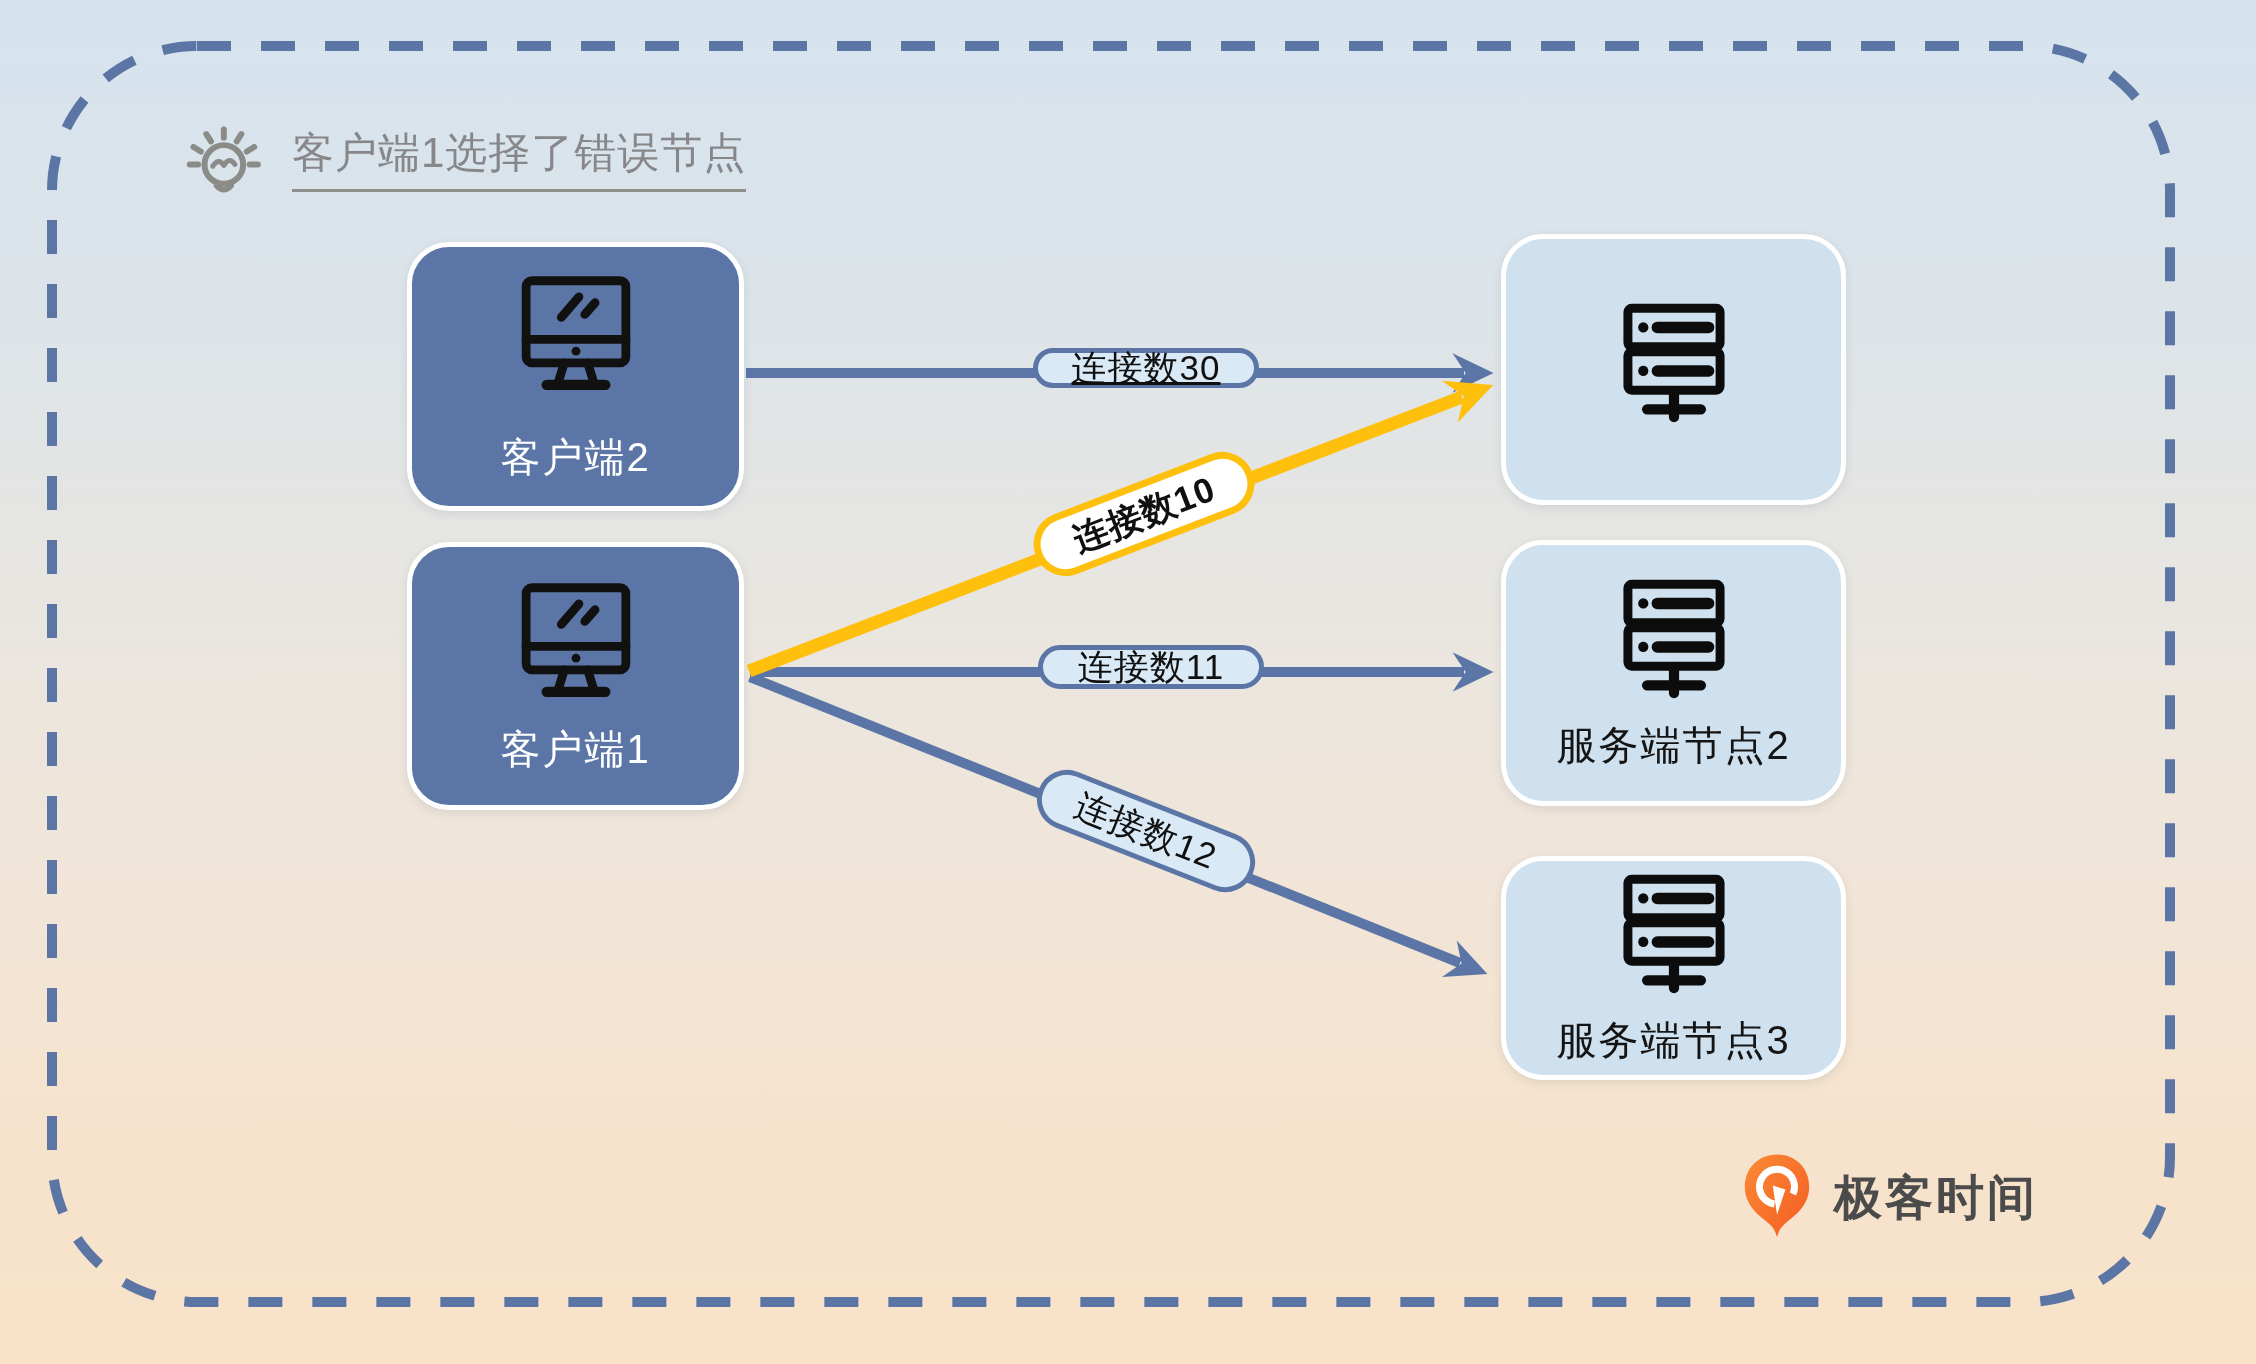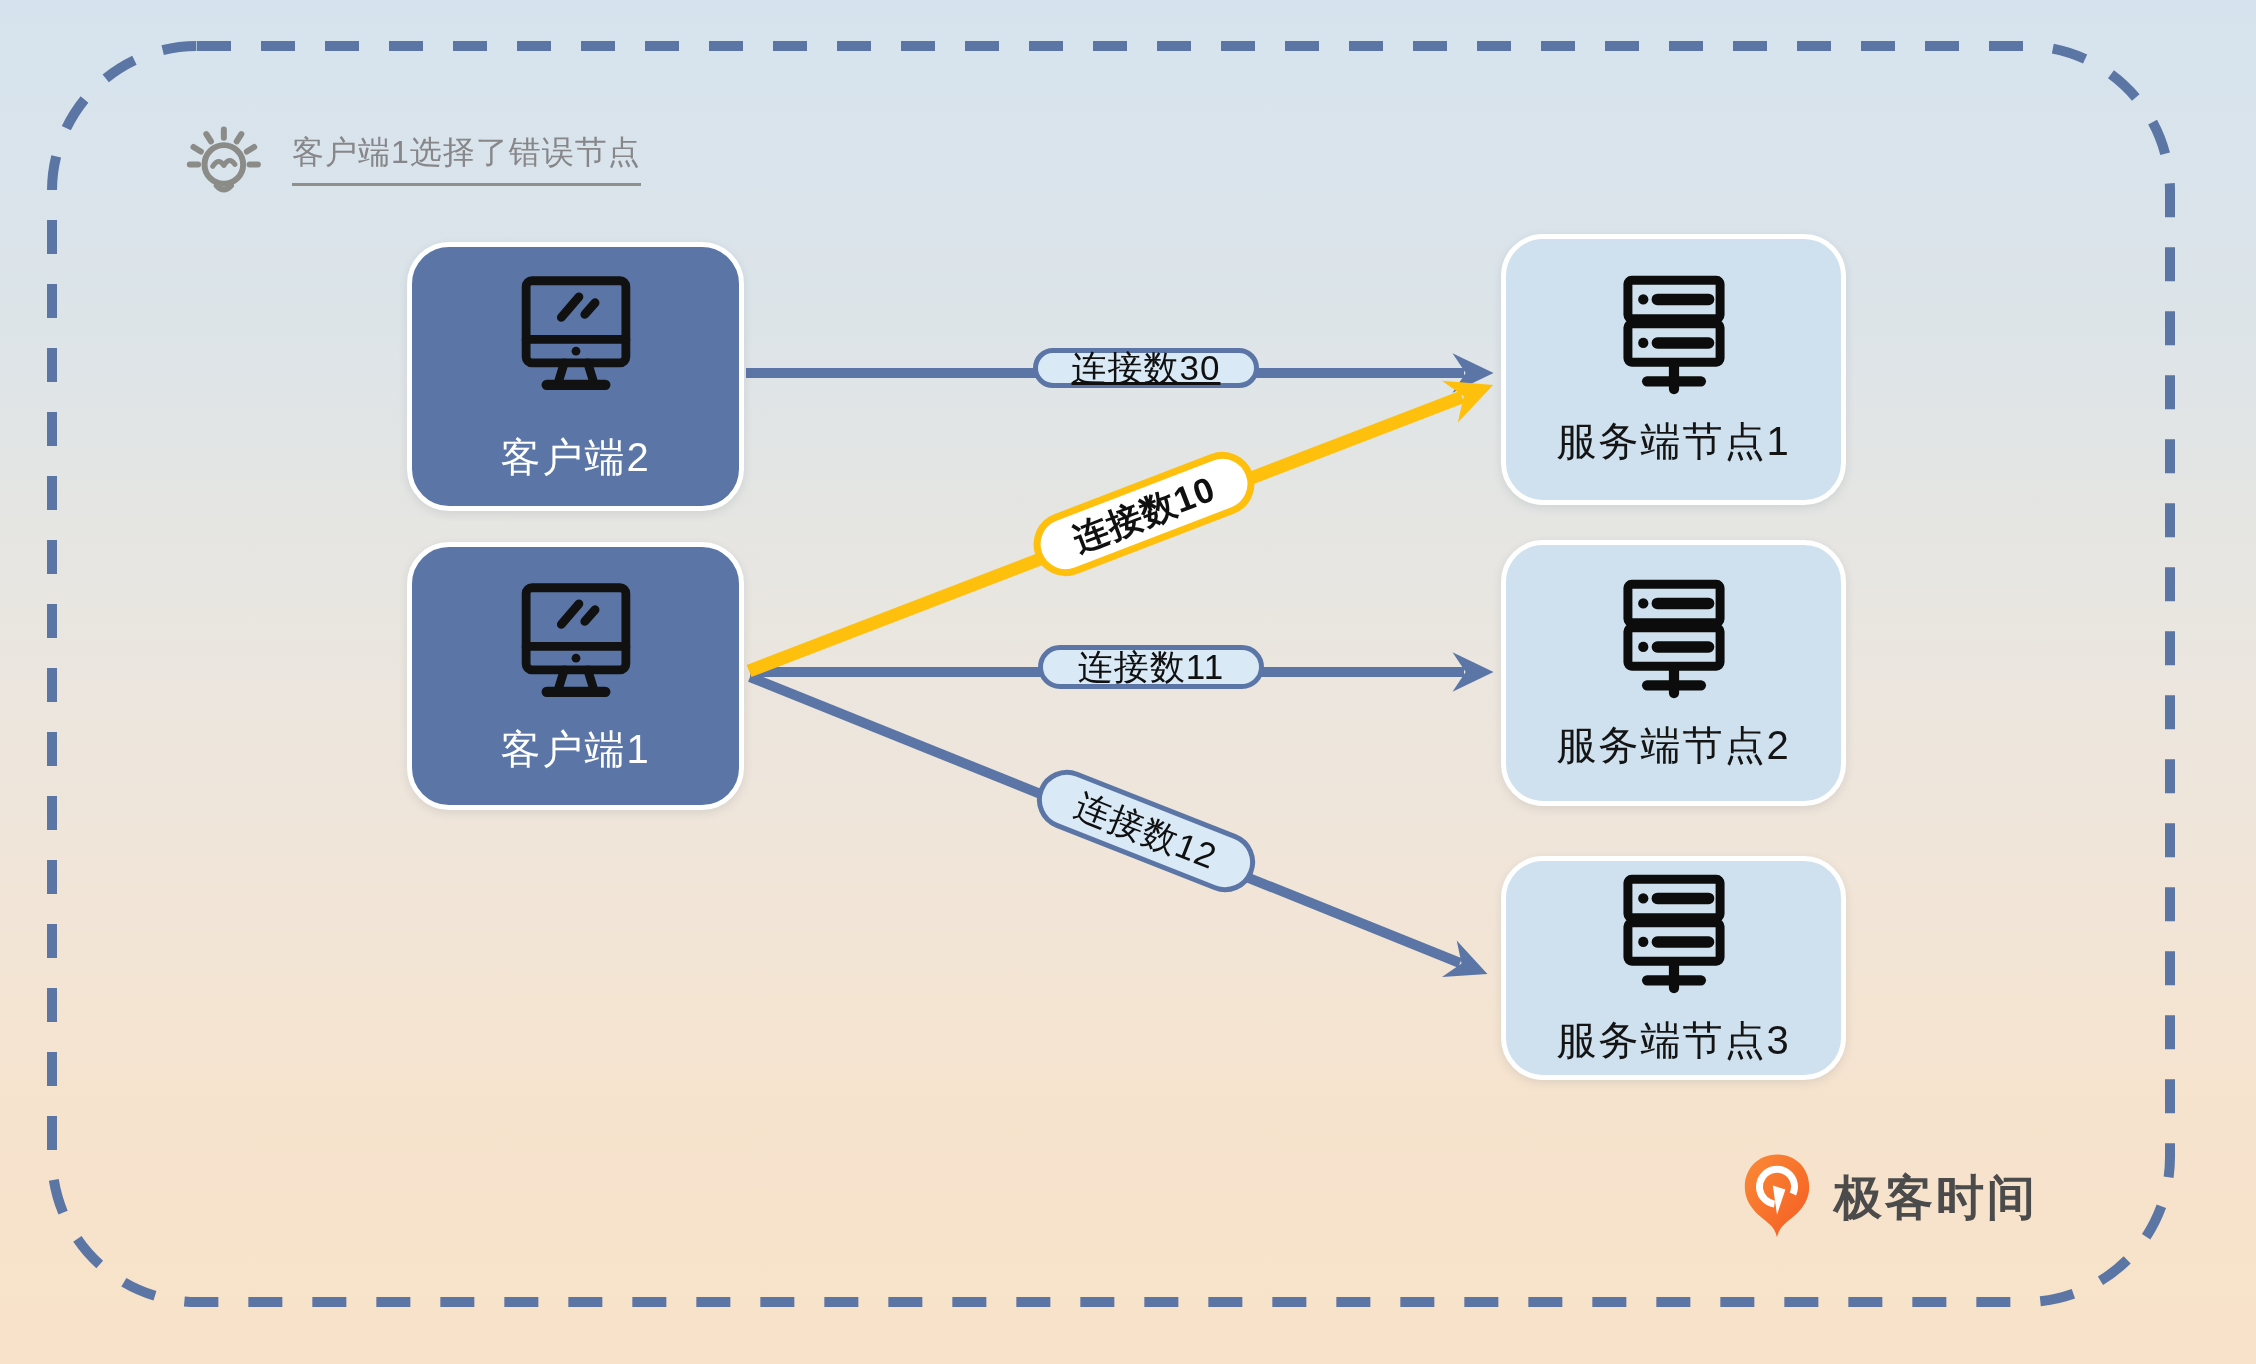--- a/index.html
+++ b/index.html
@@ -21,21 +21,21 @@
     pointer-events: none;
   }
 
   
   .hint {
     position: absolute; left: 176px; top: 112px;
     display: flex; align-items: center; gap: 24px;
   }
   .hint .bulb { width: 92px; height: 92px; }
   .hint .hint-text {
-    font-size: 32px; color: #87878a; letter-spacing: 1px;
+    font-size: 42px; color: #87878a; letter-spacing: 1px;
     border-bottom: 3px solid #8f8f8c; padding-bottom: 8px;
   }
 
   
   .node {
     position: absolute;
     border: 5px solid #ffffff;
     border-radius: 42px;
     display: flex; flex-direction: column;
     align-items: center; justify-content: center;
@@ -161,21 +161,20 @@
     <svg class="node-icon" viewBox="0 0 100 100" fill="none" stroke="#0c0c0c" stroke-width="7" stroke-linecap="round" stroke-linejoin="round">
       <rect x="14" y="8" width="72" height="30" rx="3"></rect>
       <circle cx="26" cy="23" r="4" fill="#0c0c0c" stroke="none"></circle>
       <line x1="37" y1="23" x2="77" y2="23" stroke-width="9"></line>
       <rect x="14" y="42" width="72" height="30" rx="3"></rect>
       <circle cx="26" cy="57" r="4" fill="#0c0c0c" stroke="none"></circle>
       <line x1="37" y1="57" x2="77" y2="57" stroke-width="9"></line>
       <line x1="50" y1="74" x2="50" y2="93" stroke-width="8"></line>
       <line x1="29" y1="87" x2="71" y2="87" stroke-width="8"></line>
     </svg>
-    <span class="node-label">服务端节点1</span>
   </div>
 
   <div class="node server" id="server2">
     <svg class="node-icon" viewBox="0 0 100 100" fill="none" stroke="#0c0c0c" stroke-width="7" stroke-linecap="round" stroke-linejoin="round">
       <rect x="14" y="8" width="72" height="30" rx="3"></rect>
       <circle cx="26" cy="23" r="4" fill="#0c0c0c" stroke="none"></circle>
       <line x1="37" y1="23" x2="77" y2="23" stroke-width="9"></line>
       <rect x="14" y="42" width="72" height="30" rx="3"></rect>
       <circle cx="26" cy="57" r="4" fill="#0c0c0c" stroke="none"></circle>
       <line x1="37" y1="57" x2="77" y2="57" stroke-width="9"></line>

